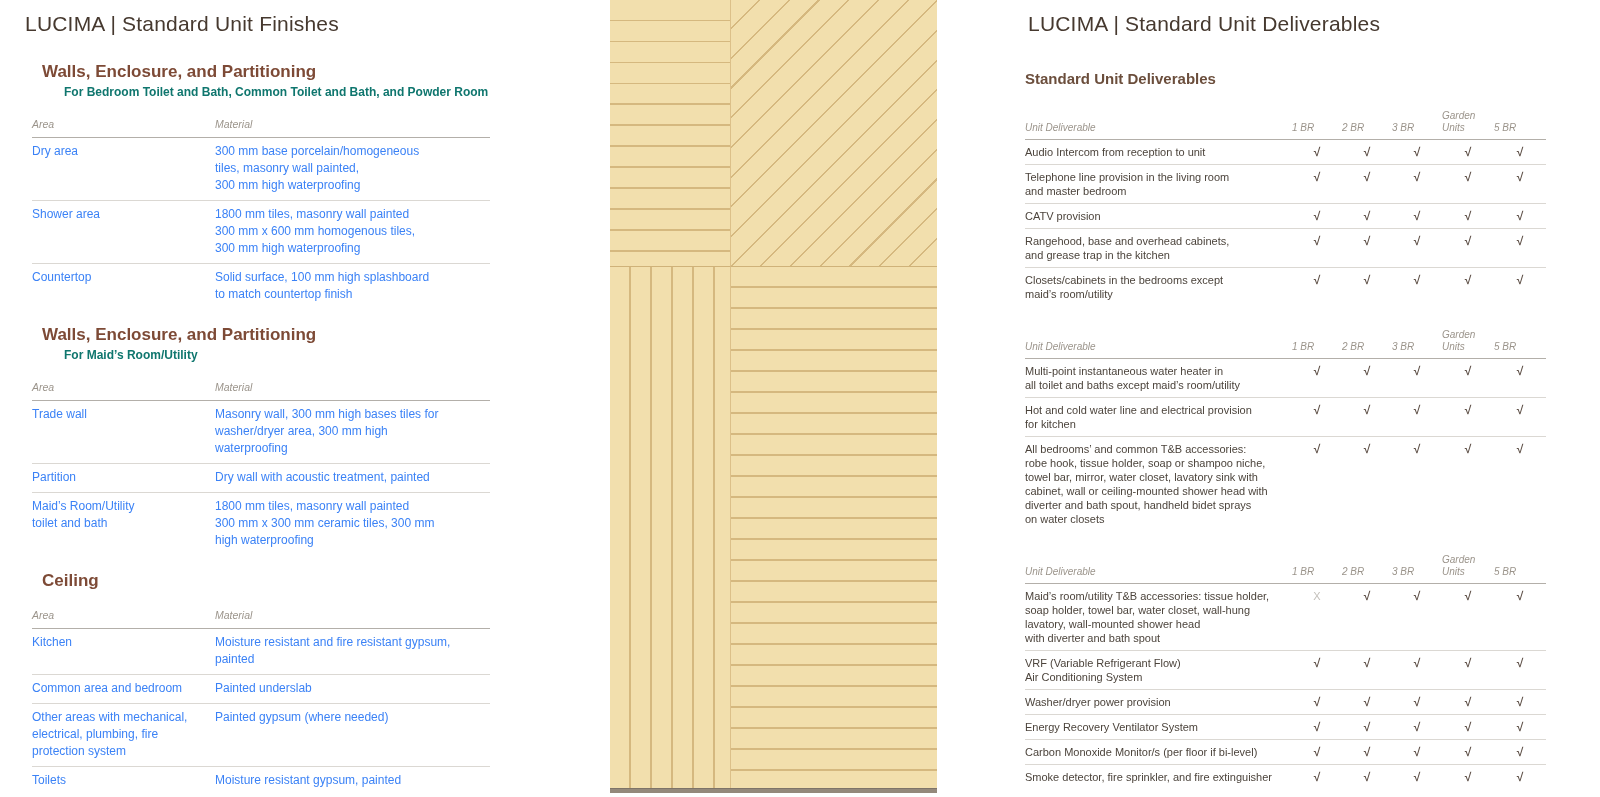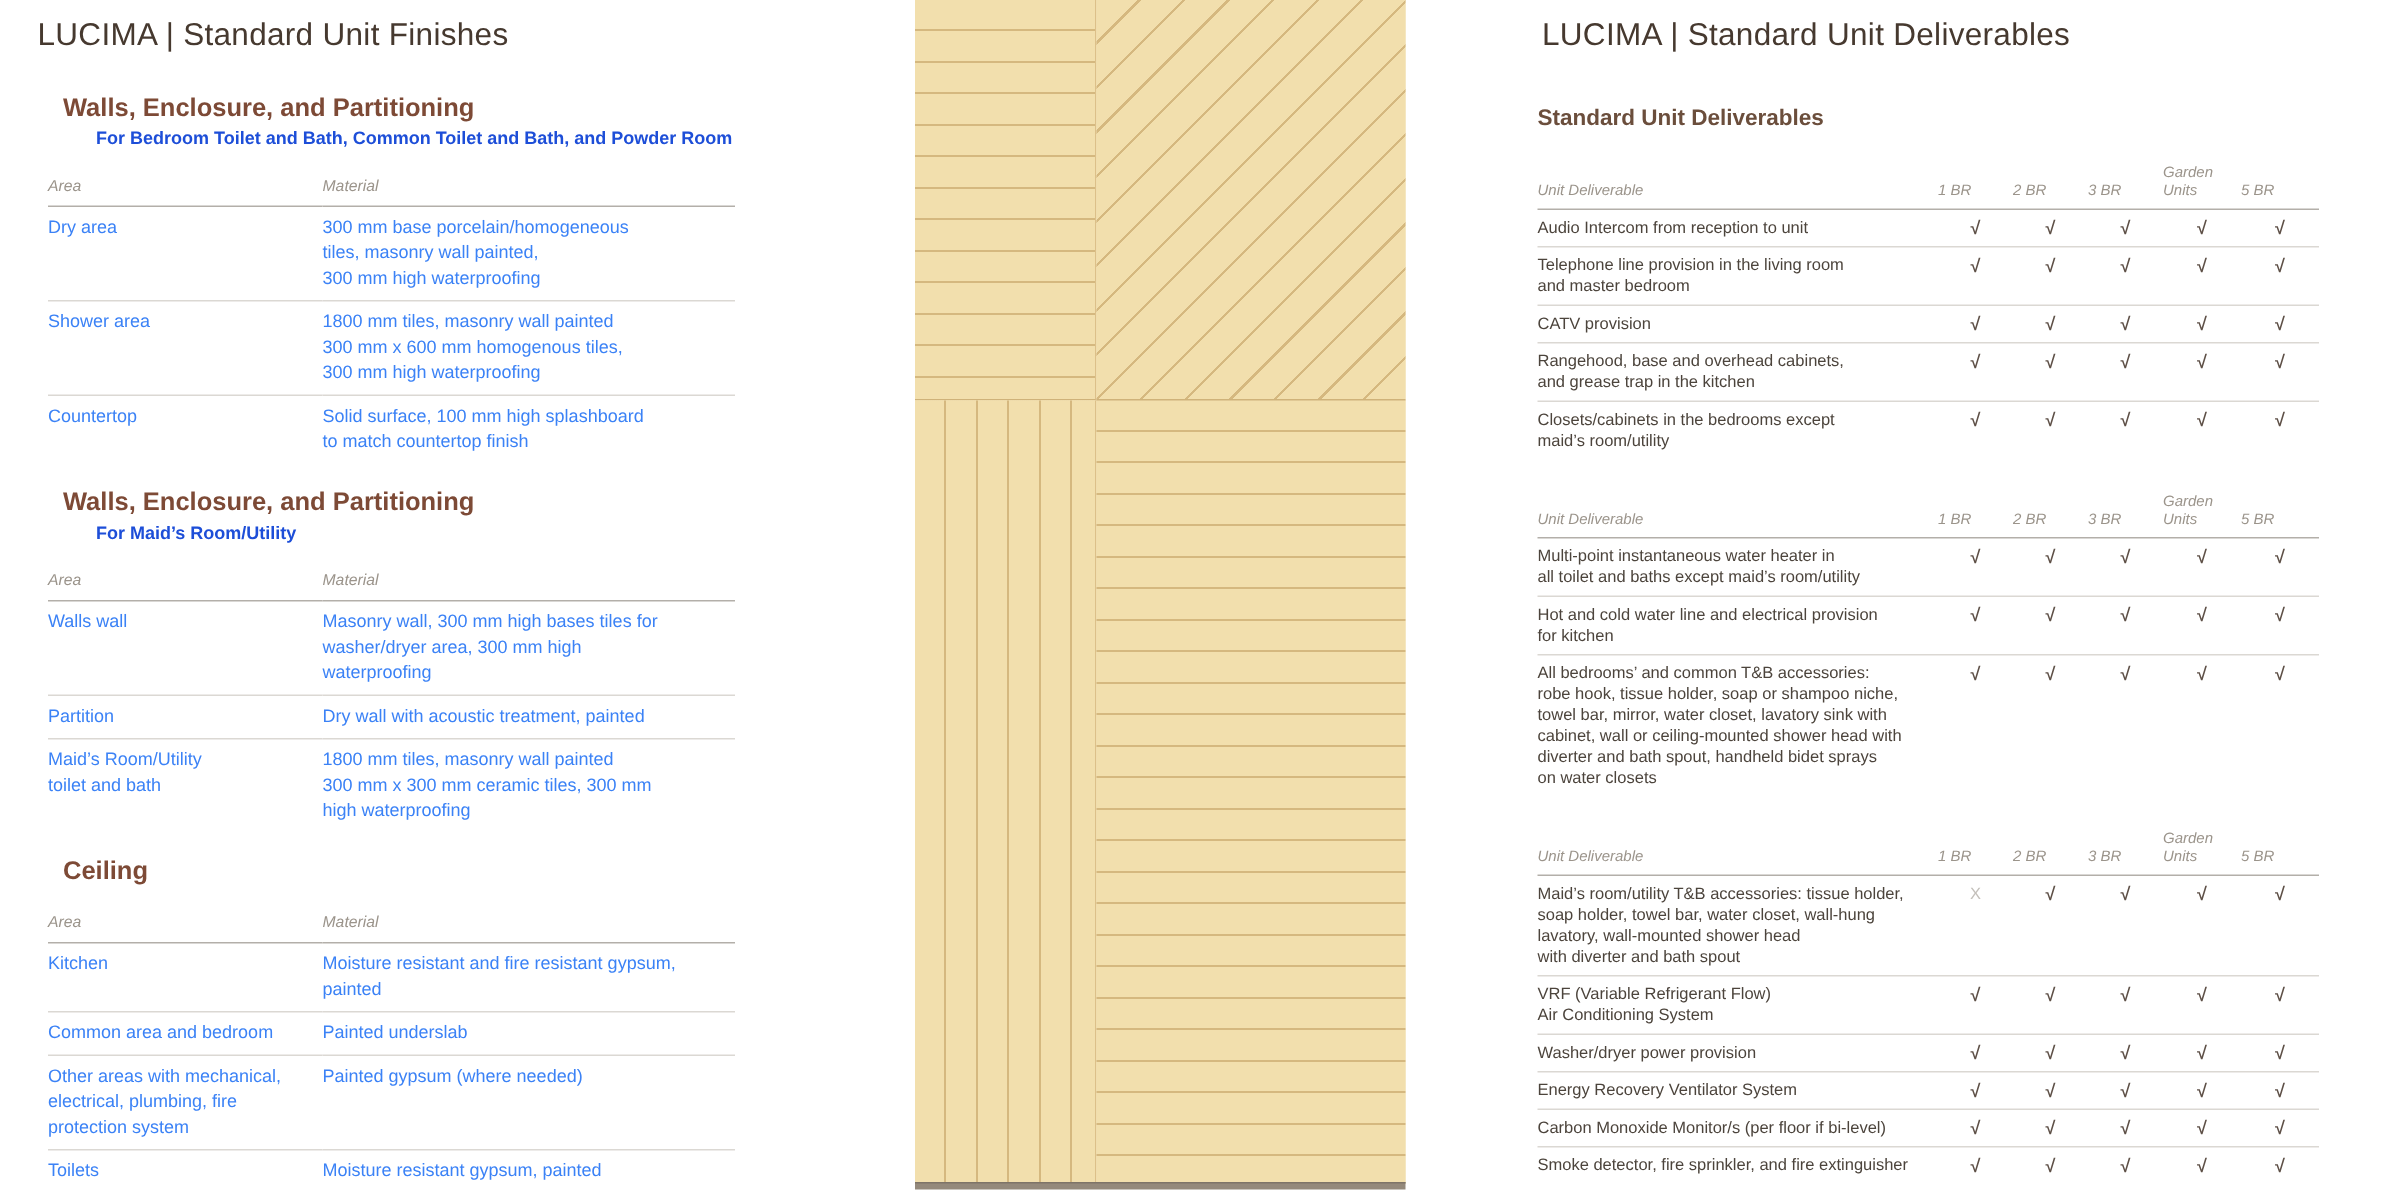--- a/index.html
+++ b/index.html
@@ -5,21 +5,21 @@
   html,body{margin:0;padding:0;}
   .page{
     position:relative; width:1600px; height:797px; background:#ffffff;
     font-family:"Liberation Sans", sans-serif; color:#4c443c; overflow:hidden;
   }
   
   .left-panel{position:absolute; left:25px; top:12px; width:465px;}
   .page-title{font-size:21px; font-weight:400; color:#46392f; margin:0 0 26px 0; letter-spacing:.2px;}
   .fsection h2{font-size:17px; font-weight:bold; color:#7d4a36; margin:16px 0 0 17px;}
   .fsection h2.first{margin-top:0;}
-  .fsection .sub{font-size:12px; font-weight:bold; color:#1d4ed8; margin:3px 0 0 17px; line-height:15px;padding-left:22px;}
+  .fsection .sub{font-size:12px; font-weight:bold; color:#0f766e; margin:3px 0 0 17px; line-height:15px;padding-left:22px;}
   .ftable{border-collapse:collapse; width:458px; margin:14px 0 0 7px; table-layout:fixed;}
   .ftable col.c-area{width:183px;}
   .ftable th{
     font-size:10.5px; font-style:italic; font-weight:400; color:#9b948b;
     text-align:left; padding:4px 0 7px 0; border-bottom:1px solid #b3afa9;
   }
   .ftable td{
     font-size:12px; line-height:17px; vertical-align:top; text-align:left;
     padding:5px 6px 6px 0; border-bottom:1px solid #dbd8d3; white-space:pre-line; color:#3b82f6;
   }
@@ -116,21 +116,21 @@
             <col>
           </colgroup>
         <thead>
           <tr>
             <th>Area</th>
             <th>Material</th>
           </tr>
         </thead>
         <tbody>
           <tr>
-            <td>Walls wall</td>
+            <td>Trade wall</td>
             <td>Masonry wall, 300 mm high bases tiles for
 washer/dryer area, 300 mm high
 waterproofing</td>
           </tr>
           <tr>
             <td>Partition</td>
             <td>Dry wall with acoustic treatment, painted</td>
           </tr>
           <tr>
             <td>Maid’s Room/Utility

